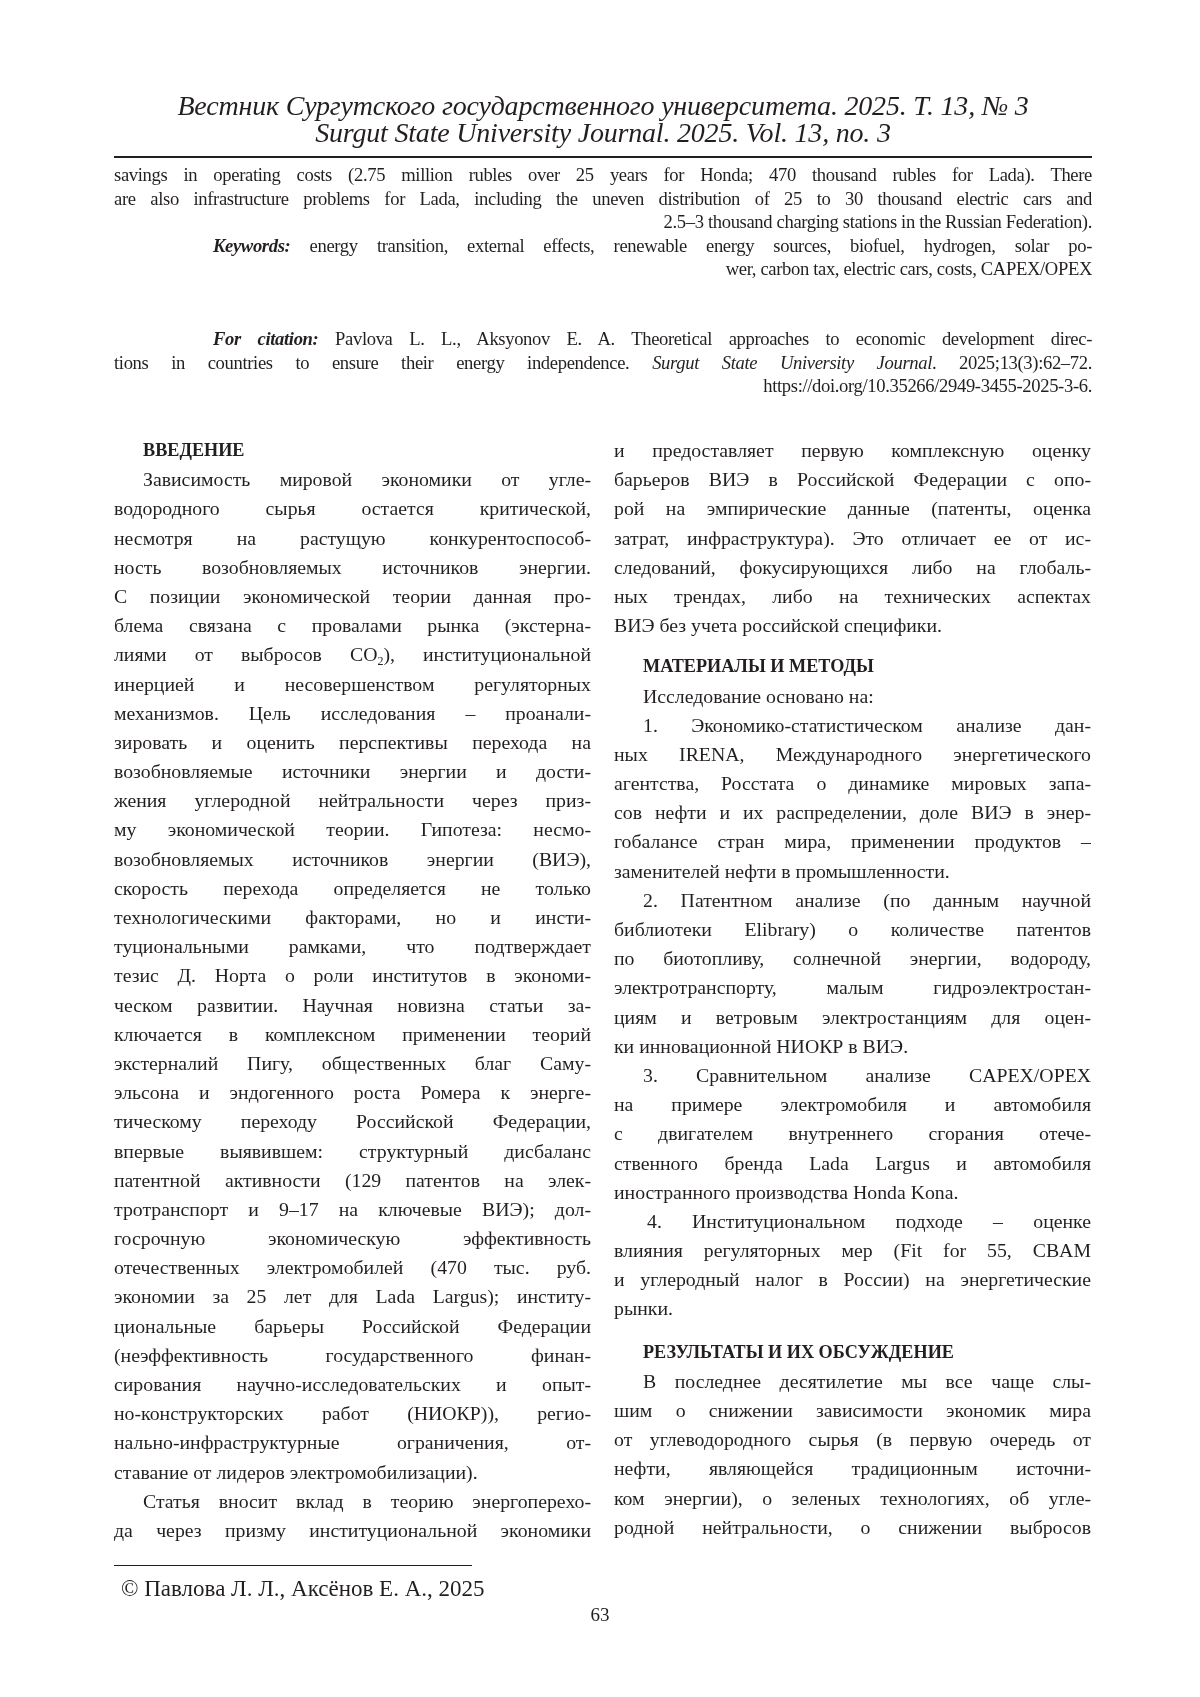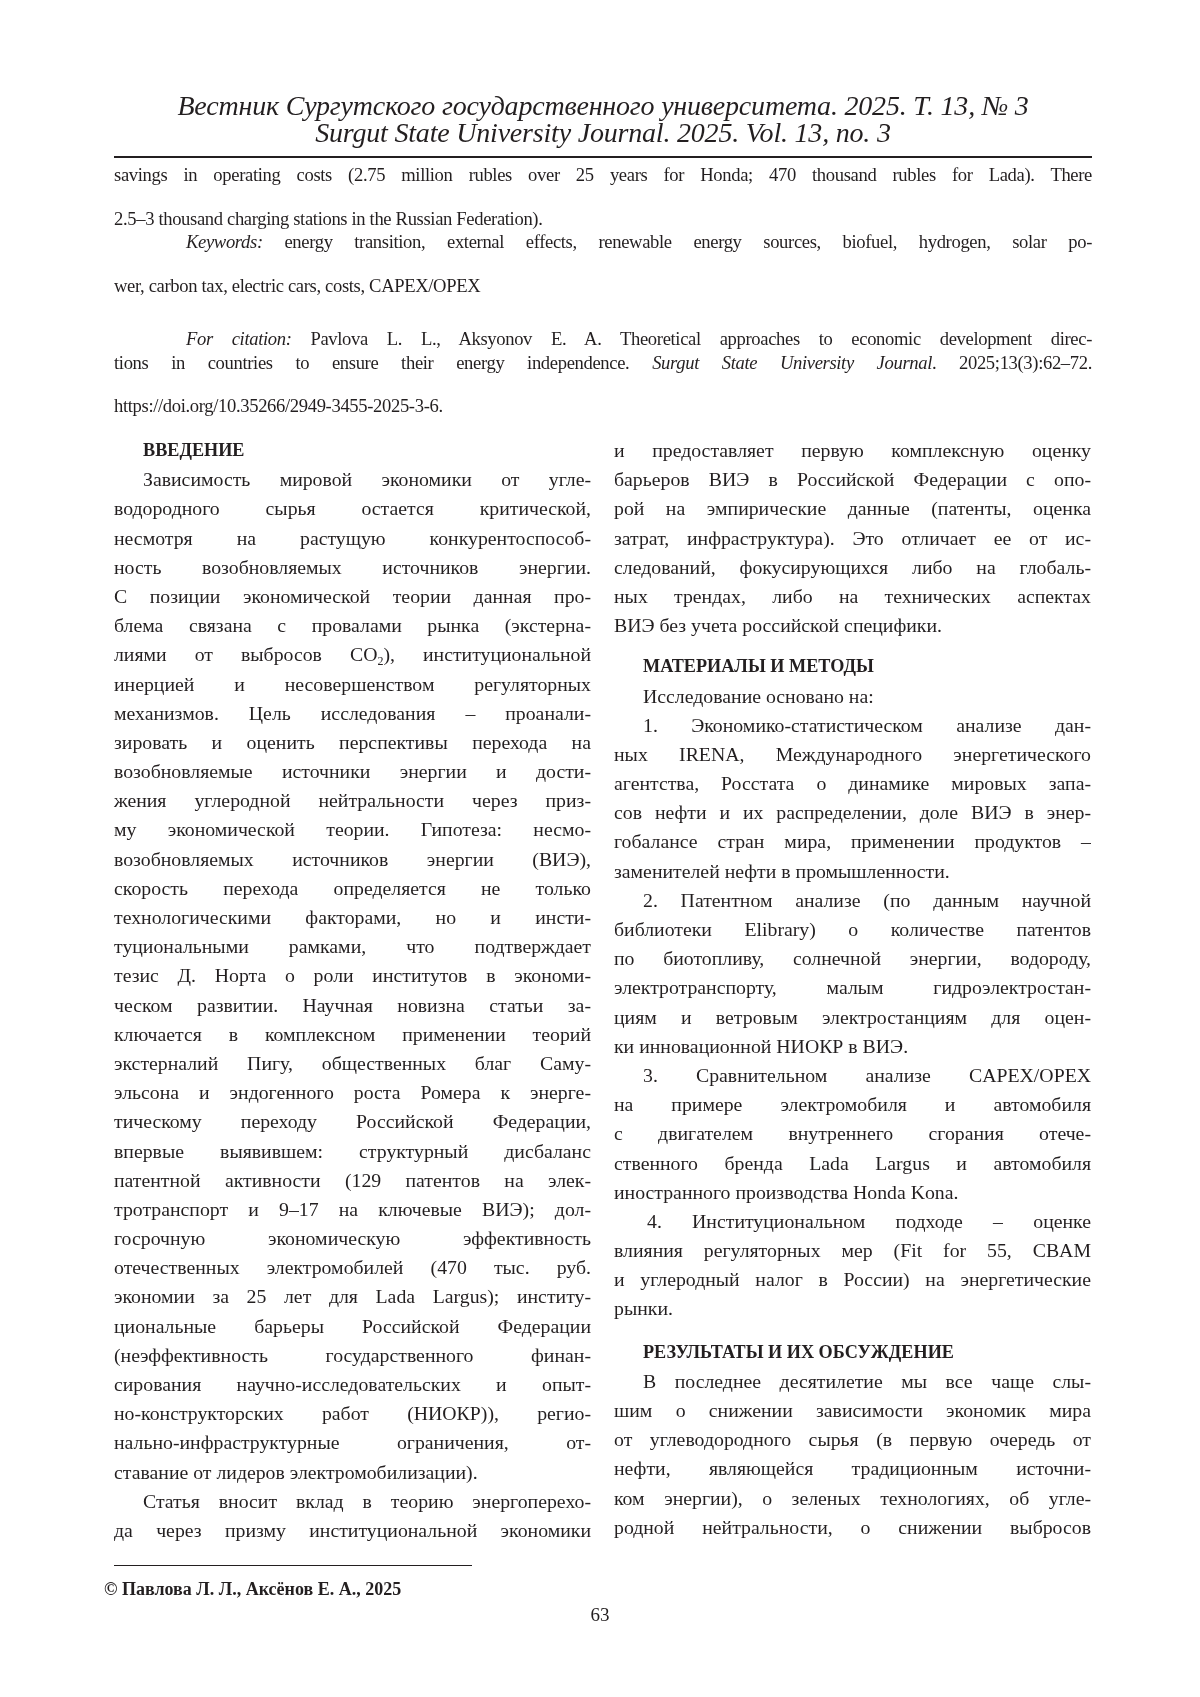--- a/index.html
+++ b/index.html
@@ -4,55 +4,56 @@
 <style>
   html, body { margin: 0; padding: 0; background: #ffffff; }
   body { width: 1200px; height: 1697px; position: relative; overflow: hidden; color: #231f20; font-family: "Liberation Serif", "DejaVu Serif", serif; }
   .page { position: absolute; left: 0; top: 0; width: 1200px; height: 1697px; }
 
   .running-head { position: absolute; left: 114px; width: 978px; text-align: center; font-style: italic; font-size: 28px; line-height: 27px; top: 92px; letter-spacing: -0.2px; }
   .head-rule { position: absolute; left: 114px; width: 978px; top: 156px; height: 0; border-top: 2.5px solid #231f20; }
 
   .full { position: absolute; left: 114px; width: 978px; font-size: 18.6px; line-height: 23.5px; }
   .jline { display: block; height: 23.5px; white-space: nowrap; text-align: justify; text-align-last: justify; letter-spacing: -0.35px; }
-  .lline { display: block; height: 23.5px; white-space: nowrap; text-align: left; letter-spacing: -0.35px; margin-top: 20px; }
+  .lline { display: block; height: 23.5px; white-space: nowrap; text-align: right; letter-spacing: -0.35px; }
   .ind { padding-left: 72px; }
 
   .col { position: absolute; width: 477px; font-size: 19.8px; line-height: 29.2px; }
   .col-left { left: 114px; top: 436px; }
   .col-right { left: 614px; top: 436px; }
   .col .jl { display: block; height: 29.2px; white-space: nowrap; text-align: justify; text-align-last: justify; word-spacing: -0.5px; }
   .col .ll { display: block; height: 29.2px; white-space: nowrap; text-align: left; }
   .col .pi { padding-left: 29px; }
   .col .pi2 { padding-left: 33px; }
   .h { font-weight: bold; font-size: 18.2px; }
   .gap { display: block; height: 12px; }
   .gap2 { display: block; height: 14px; }
   .sub { font-size: 12px; vertical-align: -4px; }
 
-  b.kw { font-weight: normal; font-style: italic; }
+  b.kw { font-weight: bold; font-style: italic; margin-left: 27px; }
   i { font-style: italic; }
 
   .foot-rule { position: absolute; left: 114px; width: 358px; top: 1565px; border-top: 1.8px solid #231f20; }
-  .copyright { position: absolute; left: 104px; top: 1578px; font-size: 18px; line-height: 22px; font-weight: bold; }
+  .copyright { position: absolute; left: 121px; top: 1578px; font-size: 23px; line-height: 22px; }
   .page-num { position: absolute; left: 0; width: 1200px; text-align: center; top: 1604px; font-size: 19px; }
 </style>
 </head>
 <body>
 
 <div class="page">
 
   <div class="running-head">
     <div>Вестник Сургутского государственного университета. 2025. Т. 13, № 3</div>
     <div>Surgut State University Journal. 2025. Vol. 13, no. 3</div>
   </div>
   <div class="head-rule"></div>
 
   <div class="full" style="top:163px;">
     <span class="jline">savings in operating costs (2.75 million rubles over 25 years for Honda; 470 thousand rubles for Lada). There</span>
+    <span class="jline">are also infrastructure problems for Lada, including the uneven distribution of 25 to 30 thousand electric cars and</span>
     <span class="lline">2.5–3 thousand charging stations in the Russian Federation).</span>
     <span class="jline ind"><b class="kw">Keywords:</b><span> energy transition, external effects, renewable energy sources, biofuel, hydrogen, solar po-</span></span>
     <span class="lline">wer, carbon tax, electric cars, costs, CAPEX/OPEX</span>
   </div>
 
   <div class="full" style="top:327px;">
     <span class="jline ind"><b class="kw">For citation:</b><span> Pavlova L. L., Aksyonov E. A. Theoretical approaches to economic development direc-</span></span>
     <span class="jline"><span>tions in countries to ensure their energy independence. </span><i>Surgut State University Journal</i><span>. 2025;13(3):62–72.</span></span>
     <span class="lline">https://doi.org/10.35266/2949-3455-2025-3-6.</span>
   </div>

